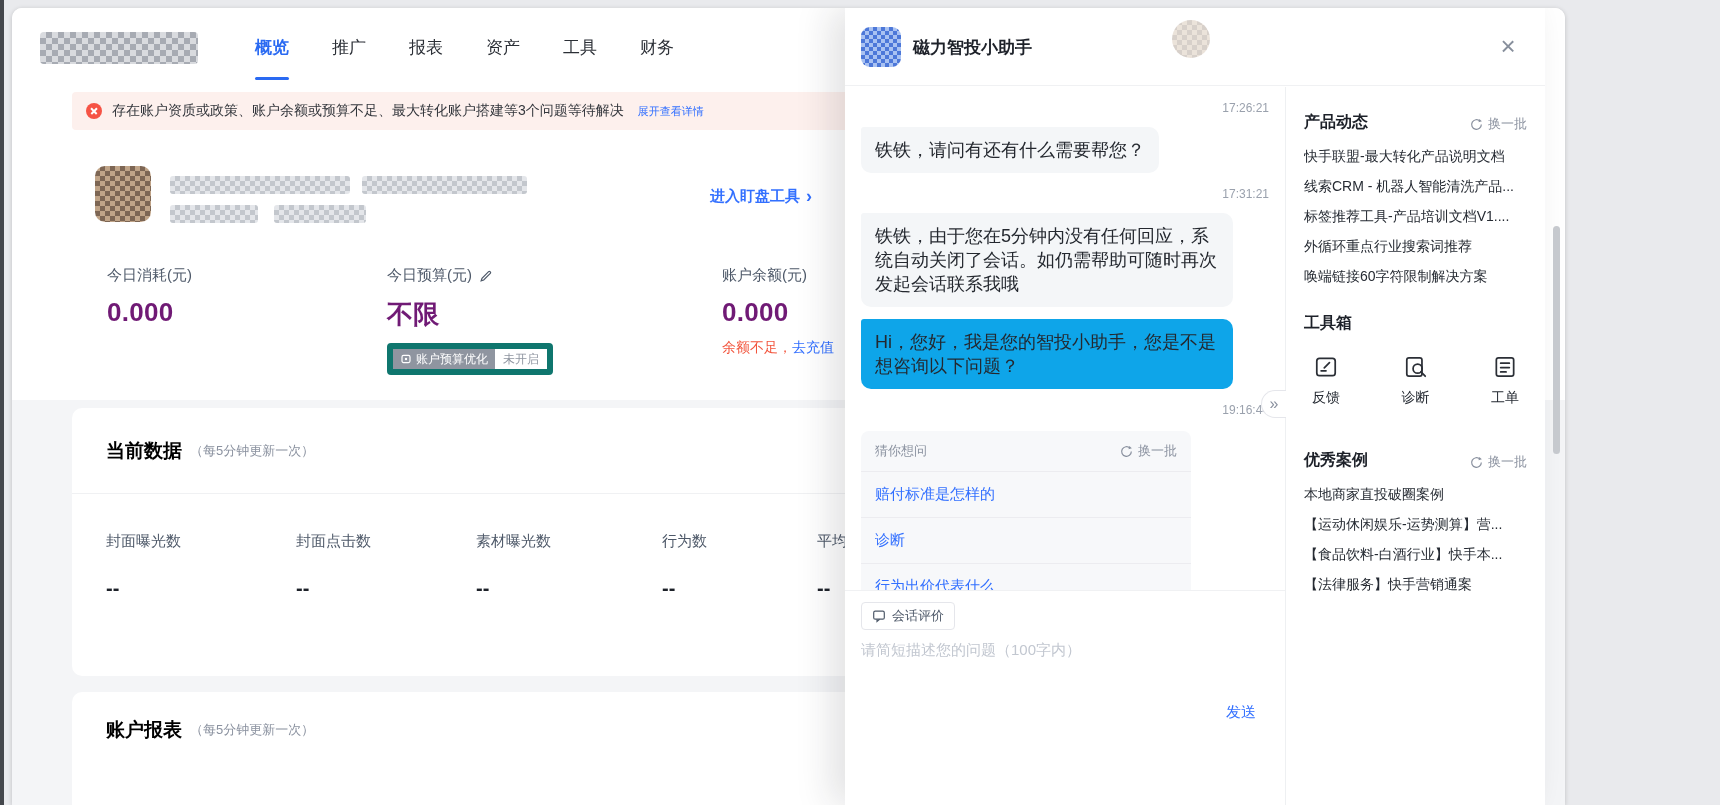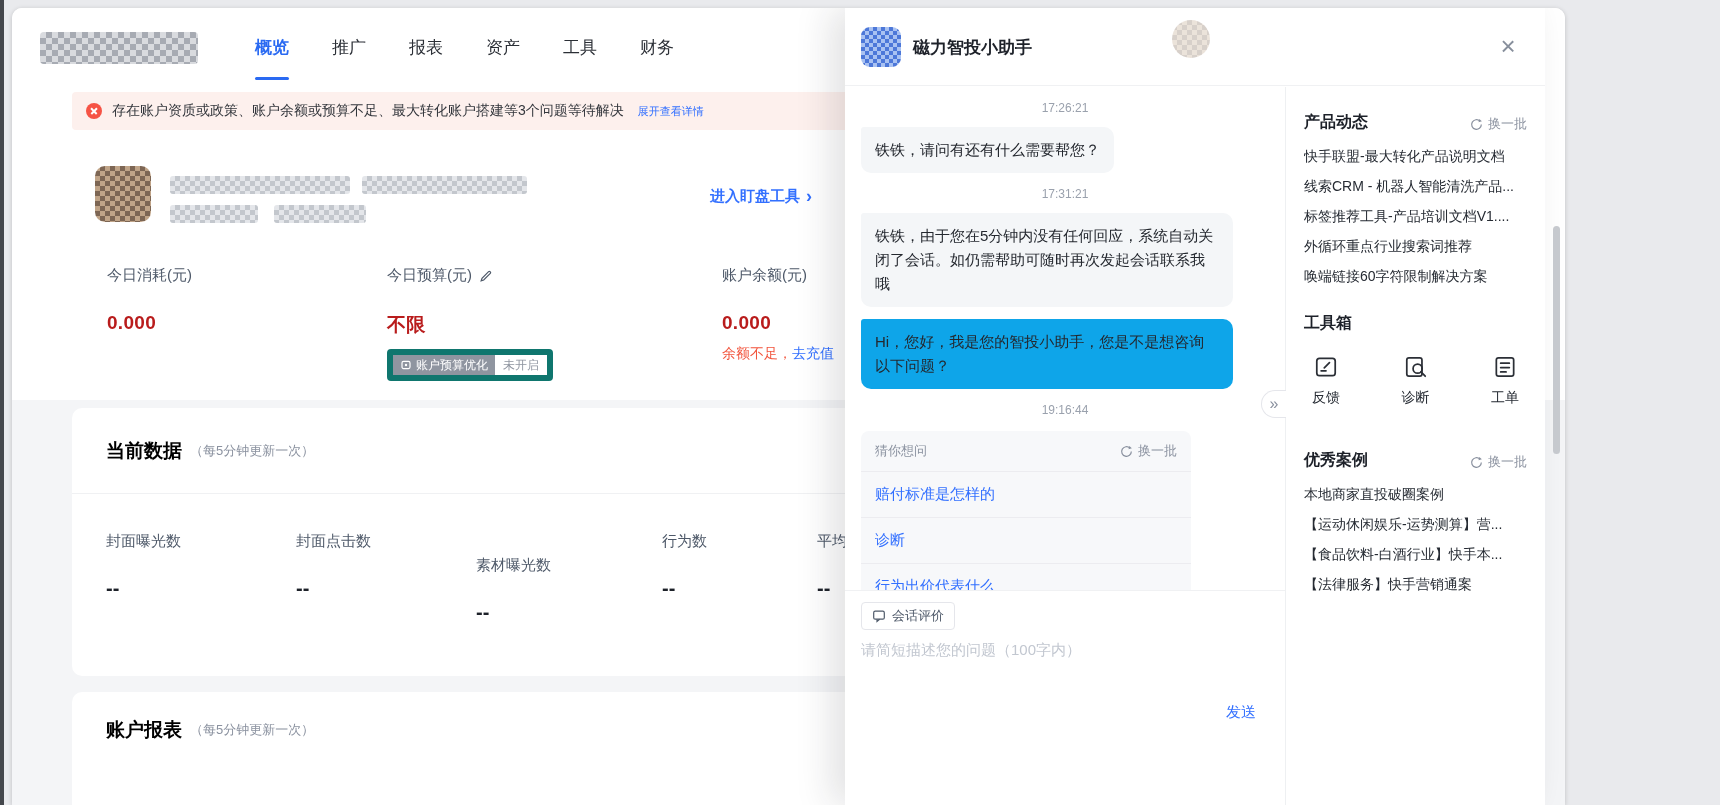--- a/index.html
+++ b/index.html
@@ -57,21 +57,21 @@
   .bar2 { left:350px; top:168px; width:165px; }
   .bar3 { left:158px; top:197px; width:88px; }
   .bar4 { left:262px; top:197px; width:92px; }
   .monitor-link { position:absolute; left:698px; top:179px; font-size:15px; color:#3370ff; cursor:pointer; z-index:2;
                   display:flex; align-items:center; gap:6px; font-weight:600; }
   .monitor-link .chev { font-size:18px; line-height:15px; }
   .stats { position:absolute; left:95px; top:258px; width:900px; height:120px; z-index:2; }
   .stat { position:absolute; top:0; }
   .stat-cost { left:0; } .stat-budget { left:280px; } .stat-balance { left:615px; }
   .stat-label { font-size:15px; color:#4e5969; display:flex; align-items:center; gap:7px; }
-  .stat-value { margin-top:27px; font-size:19px; font-weight:700; color:#b91c1c; letter-spacing:.3px; }
+  .stat-value { margin-top:12px; font-size:26px; font-weight:700; color:#701a75; letter-spacing:.3px; }
   .edit-pencil { display:inline-flex; cursor:pointer; }
   .budget-badge { margin-top:11px; display:inline-flex; align-items:stretch; border:6px solid #0f766e;
                   border-radius:4px; overflow:hidden; font-size:12px; line-height:14px; }
   .budget-badge .seg-l { background:#8f95a0; color:#fff; display:flex; align-items:center; gap:4px; padding:3px 7px; }
   .budget-badge .seg-r { background:#fff; color:#8f95a0; padding:3px 8px; display:flex; align-items:center; }
   .balance-warning { margin-top:11px; font-size:14px; }
   .warning-text { color:#f2543c; }
   .recharge-link { color:#3370ff; cursor:pointer; }
 
   
@@ -80,35 +80,35 @@
   .report-card { position:absolute; left:60px; top:684px; width:1415px; height:140px; background:#fff; border-radius:10px; z-index:2; }
   .card-head { height:86px; display:flex; align-items:center; padding:0 34px; gap:8px; }
   .data-card .card-head { border-bottom:1px solid #f0f1f3; }
   .report-card .card-head { height:76px; }
   .card-title { font-size:19px; font-weight:700; color:#000000; }
   .card-sub { font-size:13px; color:#8a919f; }
   .metrics { position:relative; height:180px; }
   .metric { position:absolute; top:38px; }
   .metric .m-label { font-size:15px; color:#4e5969; white-space:nowrap; }
   .metric .m-value { margin-top:26px; font-size:20px; font-weight:700; color:#1d2129; }
-  .metric0 { left:34px; } .metric1 { left:224px; } .metric2 { left:404px;margin-top:24px; } .metric3 { left:590px; } .metric4 { left:745px; }
+  .metric0 { left:34px; } .metric1 { left:224px; } .metric2 { left:404px; } .metric3 { left:590px; } .metric4 { left:745px; }
 
   
   .chat-panel { position:absolute; left:833px; top:0; width:700px; height:797px; background:#fff; z-index:20;
                 box-shadow:-14px 0 34px rgba(29,33,41,.13); }
   .chat-header { position:absolute; left:0; top:0; width:100%; height:78px; border-bottom:1px solid #f0f1f3; background:#fff; }
   .chat-avatar { position:absolute; left:16px; top:19px; width:40px; height:40px; border-radius:9px; }
   .chat-title { position:absolute; left:68px; top:28px; font-size:17px; font-weight:700; color:#1d2129; }
   .chat-close { position:absolute; right:22px; top:23px; width:30px; height:30px; font-size:26px; font-weight:300;
                 color:#878f9c; display:flex; align-items:center; justify-content:center; cursor:pointer; }
 
   .chat-messages { position:absolute; left:0; top:79px; width:440px; height:503px; overflow:hidden; padding:0 16px; }
-  .ts { text-align:center; font-size:12px; color:#9aa1ad; margin-top:14px; }
+  .ts { text-align:right; font-size:12px; color:#9aa1ad; margin-top:14px; }
   .bubble { display:table; max-width:372px; background:#f4f6f8; border-radius:3px 10px 10px 10px;
-            padding:11px 14px; font-size:15px; line-height:24px; color:#24282f; margin-top:12px; }
+            padding:11px 14px; font-size:18px; line-height:24px; color:#24282f; margin-top:12px; }
   .bubble.blue { background:#0ea5e9; }
   .suggest-card { margin-top:14px; width:330px; background:#f7f8fa; border-radius:8px; overflow:hidden; }
   .suggest-head { display:flex; justify-content:space-between; align-items:center; padding:11px 14px;
                   font-size:13px; color:#8a919f; border-bottom:1px solid #ececf0; }
   .refresh { display:inline-flex; align-items:center; gap:5px; color:#8a919f; cursor:pointer; font-size:13px; white-space:nowrap; }
   .suggest-row { padding:13px 14px; font-size:15px; color:#3370ff; border-bottom:1px solid #ececf0; cursor:pointer; }
 
   .collapse-handle { position:absolute; left:416px; top:382px; width:25px; height:28px; background:#fff;
                      border:1px solid #e5e6eb; border-right:none; border-radius:14px 0 0 14px;
                      display:flex; align-items:center; justify-content:center; color:#8a919f;

